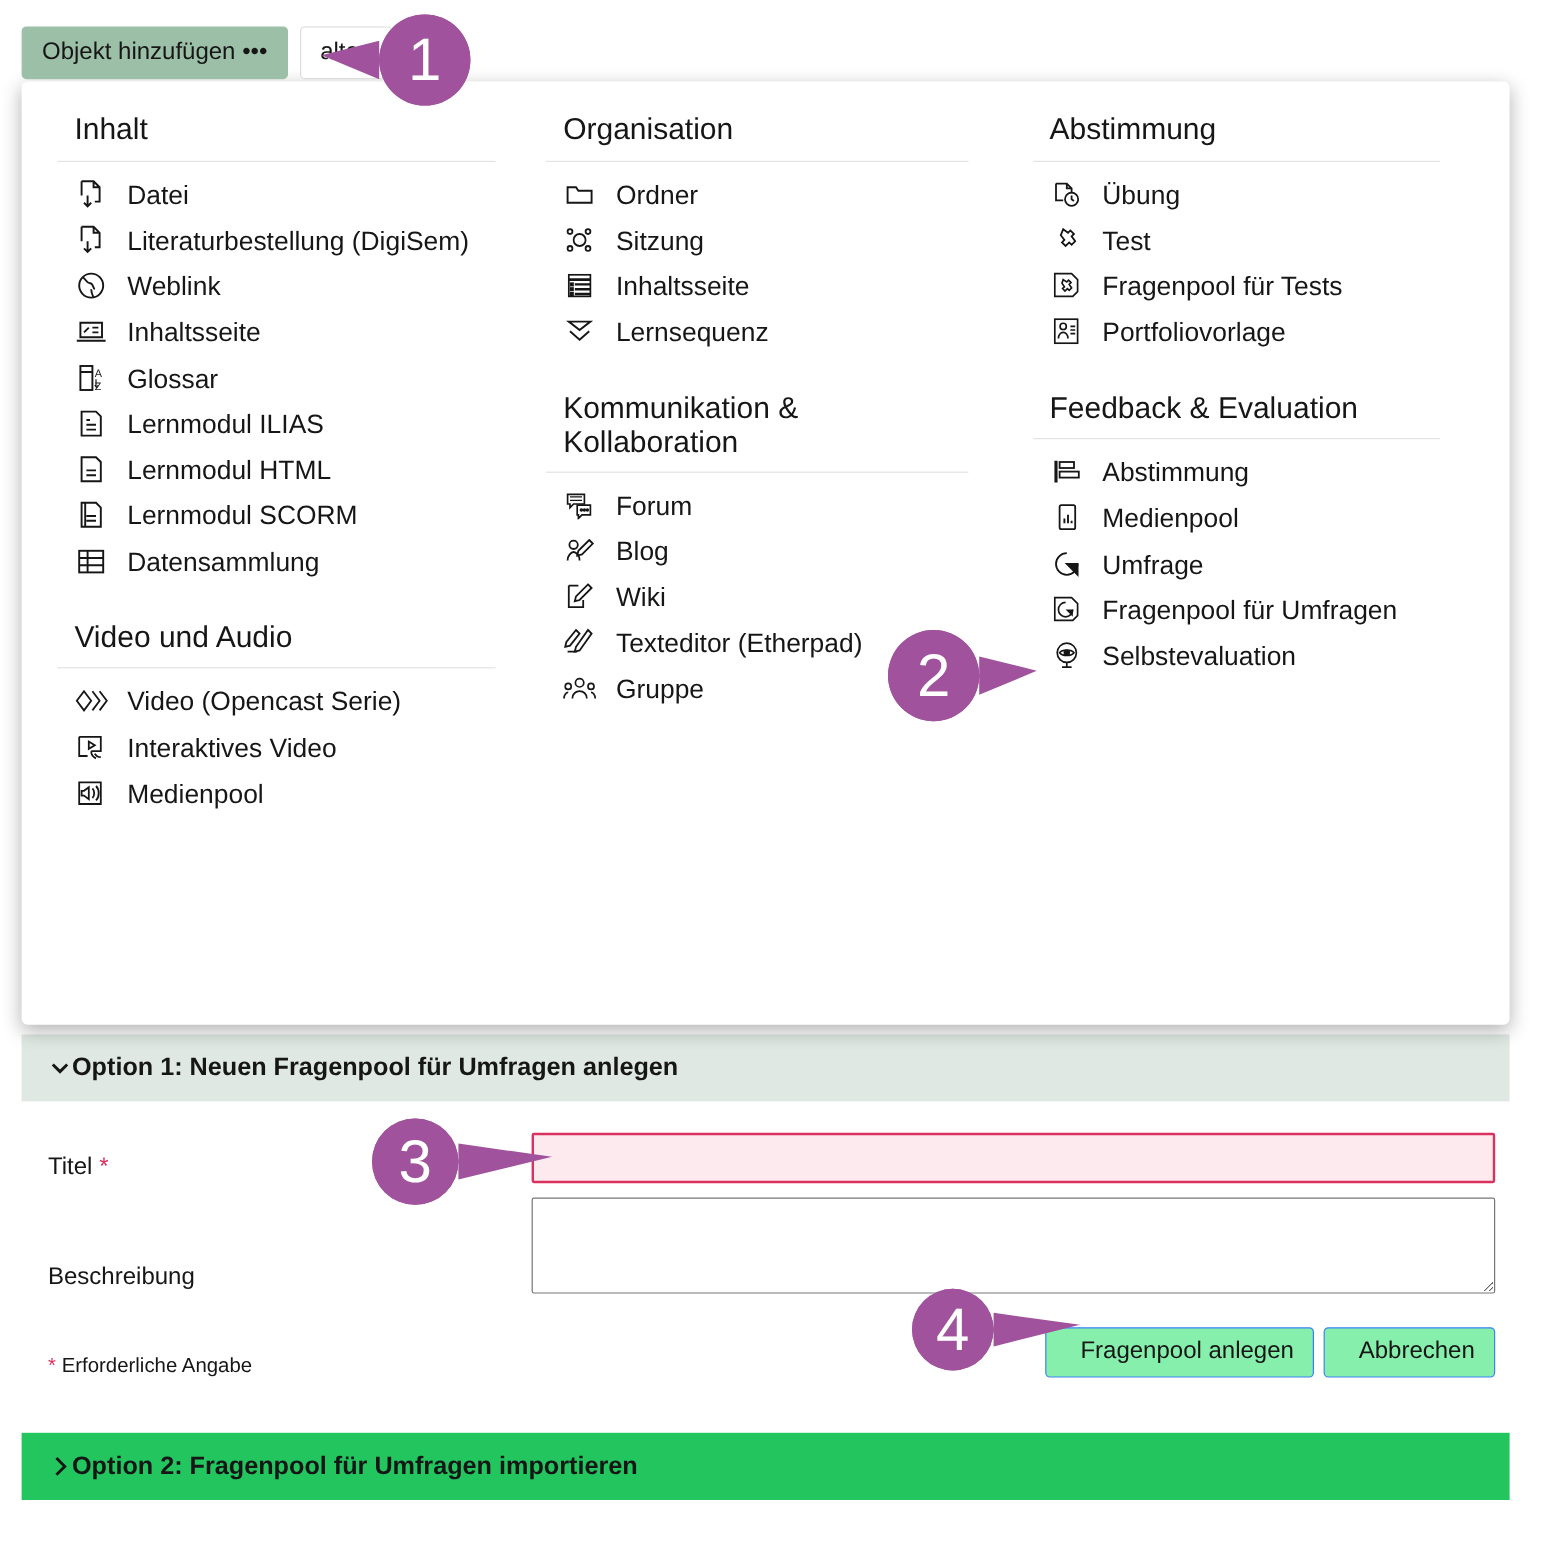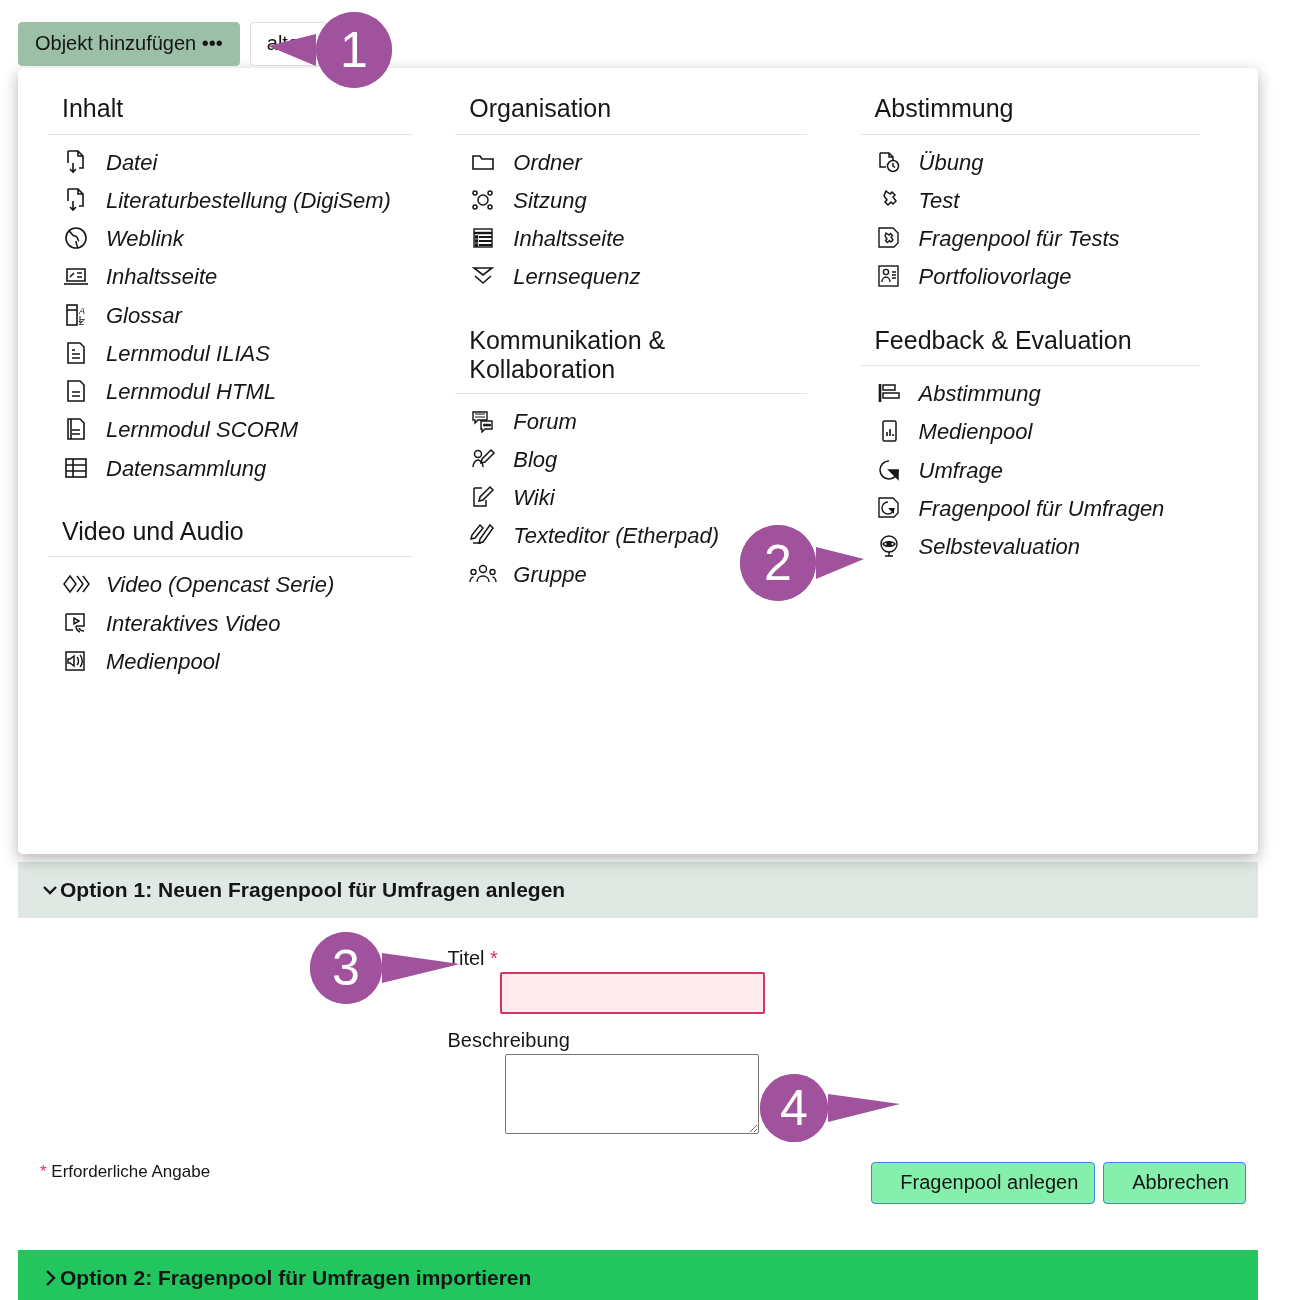--- a/index.html
+++ b/index.html
@@ -86,21 +86,20 @@
   .item {
     display: flex;
     align-items: flex-start;
     gap: 16px;
     padding: 4px 0 4px 14px;
     font-size: 22px;
     line-height: 1.33;
     color: #161616;
     cursor: pointer;
     text-decoration: none;
-    font-style: italic;
   }
   .item .ico {
     flex: 0 0 auto;
     width: 28px;
     height: 30px;
     display: flex;
     align-items: center;
     justify-content: center;
   }
   .item .ico svg { display: block; }
@@ -125,23 +124,22 @@
     align-items: center;
     gap: 0;
     cursor: pointer;
   }
   .acc-head.collapsed { background: #22c55e; margin-top: 28px; }
   .chev { display: inline-block; width: 20px; height: 20px; flex: 0 0 auto; }
 
   .form-body { padding: 26px 0 18px 0; background: #fff; }
   .form-row {
     display: flex;
-    align-items: center;
+    align-items: flex-end;
     margin-bottom: 12px;
-    flex-direction: column;
   }
   .form-label {
     width: 425px;
     padding-left: 22px;
     font-size: 20px;
     line-height: 1.4;
     color: #161616;
   }
   .req { color: #d9325f; }
   .field { flex: 1; padding-right: 12px; }
@@ -164,21 +162,21 @@
     border-radius: 2px;
     font-size: 19px;
     padding: 6px 8px;
     font-family: "Liberation Sans", sans-serif;
     resize: vertical;
     outline: none;
     display: block;
   }
   .form-foot {
     display: flex;
-    align-items: flex-start;
+    align-items: flex-end;
     justify-content: space-between;
     padding: 16px 12px 0 22px;
     gap: 30px;
   }
   .hint { font-size: 17px; color: #161616; }
   .hint .req { color: #d9325f; }
   .foot-btns { display: flex; gap: 8px; }
   .btn-plain {
     background: #86efac;
     border: 1px solid #3b82f6;

